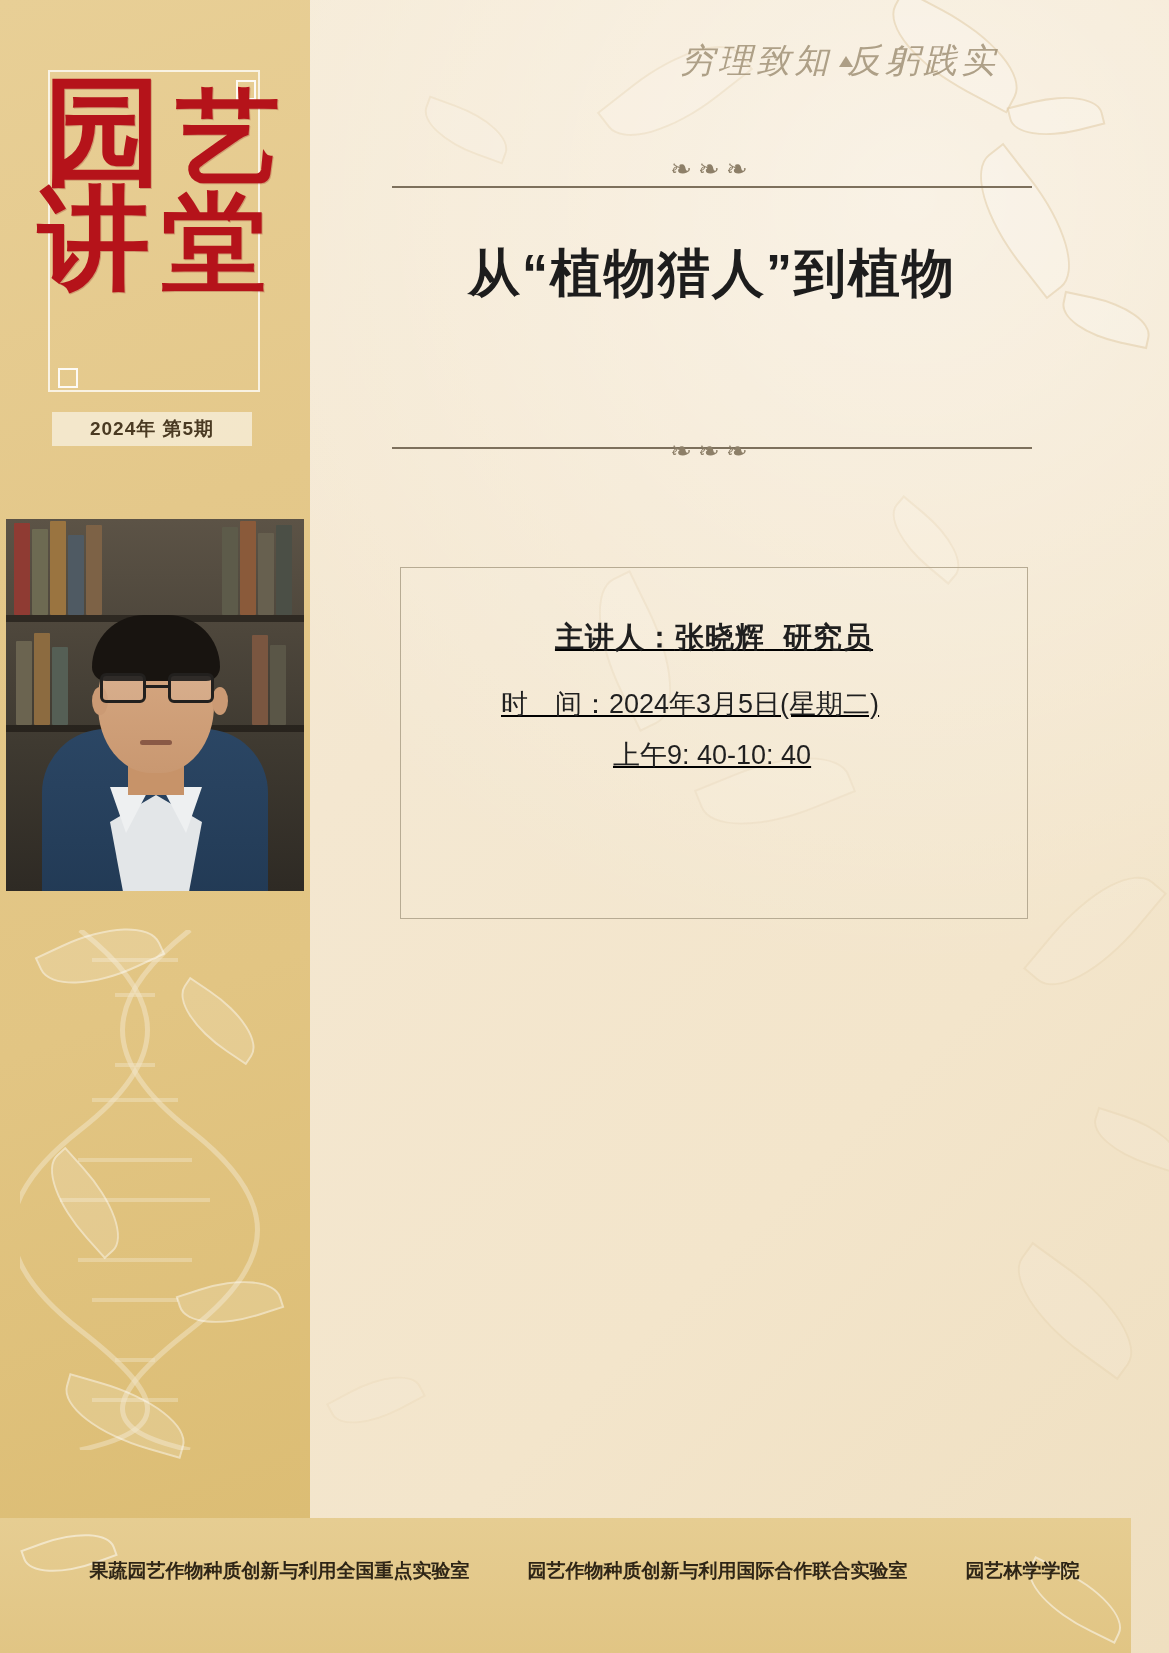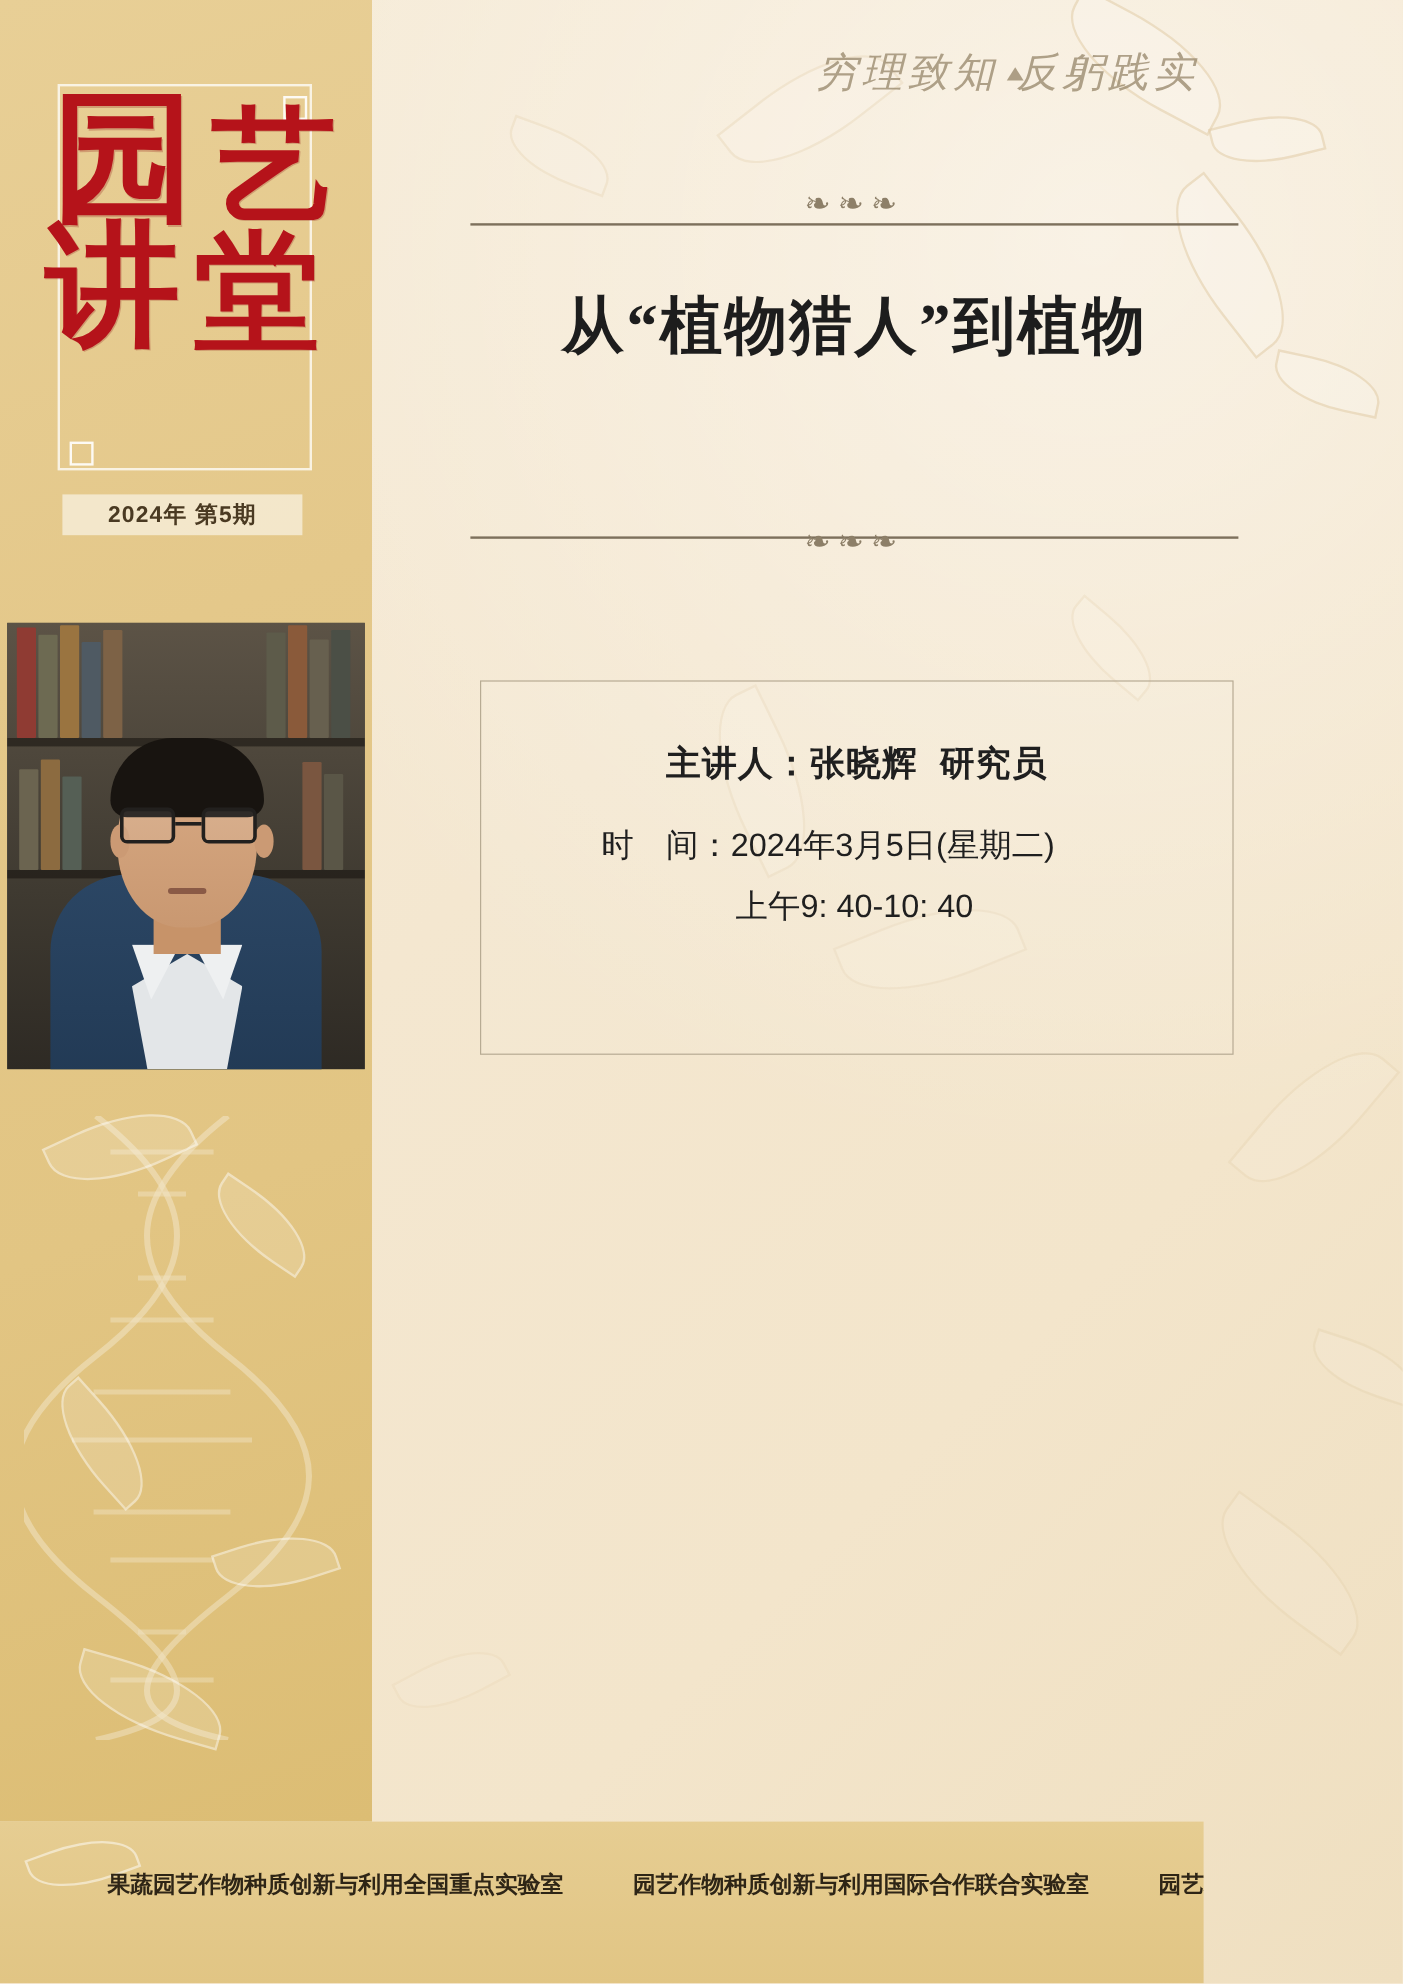--- a/index.html
+++ b/index.html
@@ -165,54 +165,55 @@
     position: absolute; left: 0; right: 0; text-align: center;
     color: #8d7f68; font-size: 26px; letter-spacing: 6px;
   }
   .orn.top { top: 154px; }
   .orn.bottom { top: 436px; }
 
   .title {
     position: absolute; left: 392px; top: 235px; width: 640px;
     text-align: center;
     color: #1d1d1d;
-    font-family: Liberation Serif, serif;
+    font-family: Liberation Sans, sans-serif;
     font-weight: bold;
     font-size: 52px;
     line-height: 1.48;
     letter-spacing: 2px;
   }
 
   
   .info-box {
     position: absolute; left: 400px; top: 567px;
-    width: 628px; height: 312px;
+    width: 628px; height: 352px;
     border: 1px solid #b7ab93;
     background: rgba(255,255,255,0.06);
     padding: 42px 0 0 0;
+    text-decoration: underline;
   }
   .info-line { color: #1f1f1f; font-size: 27px; line-height: 1.9; }
   .info-speaker {
     text-align: center; font-weight: bold; font-size: 29px; letter-spacing: 1px;
     margin-bottom: 14px;
   }
   .info-row { padding-left: 100px; }
   .info-sub { padding-left: 212px; }
 
   
   .bio {
     position: absolute; left: 392px; top: 920px; width: 646px;
     color: #262626; font-size: 29px; line-height: 1.78;
     text-align: justify; text-indent: 2em;
     letter-spacing: .5px;
   }
 
   
   .footer-band {
-    position: absolute; left: 0; bottom: 0; width: 1003px; height: 135px;
+    position: absolute; left: 0; bottom: 0; width: 1131px; height: 135px;
     background: linear-gradient(180deg,#e6cd92 0%, #e1c584 100%);
     overflow: hidden;
   }
   .footer-inner {
     position: absolute; left: 0; top: 40px; width: 1169px;
     display: flex; justify-content: center; gap: 58px;
     color: #2e2516; font-size: 19px; font-weight: bold;
   }
   .footer-leaf {
     position: absolute; border-radius: 0 75% 0 75%;

